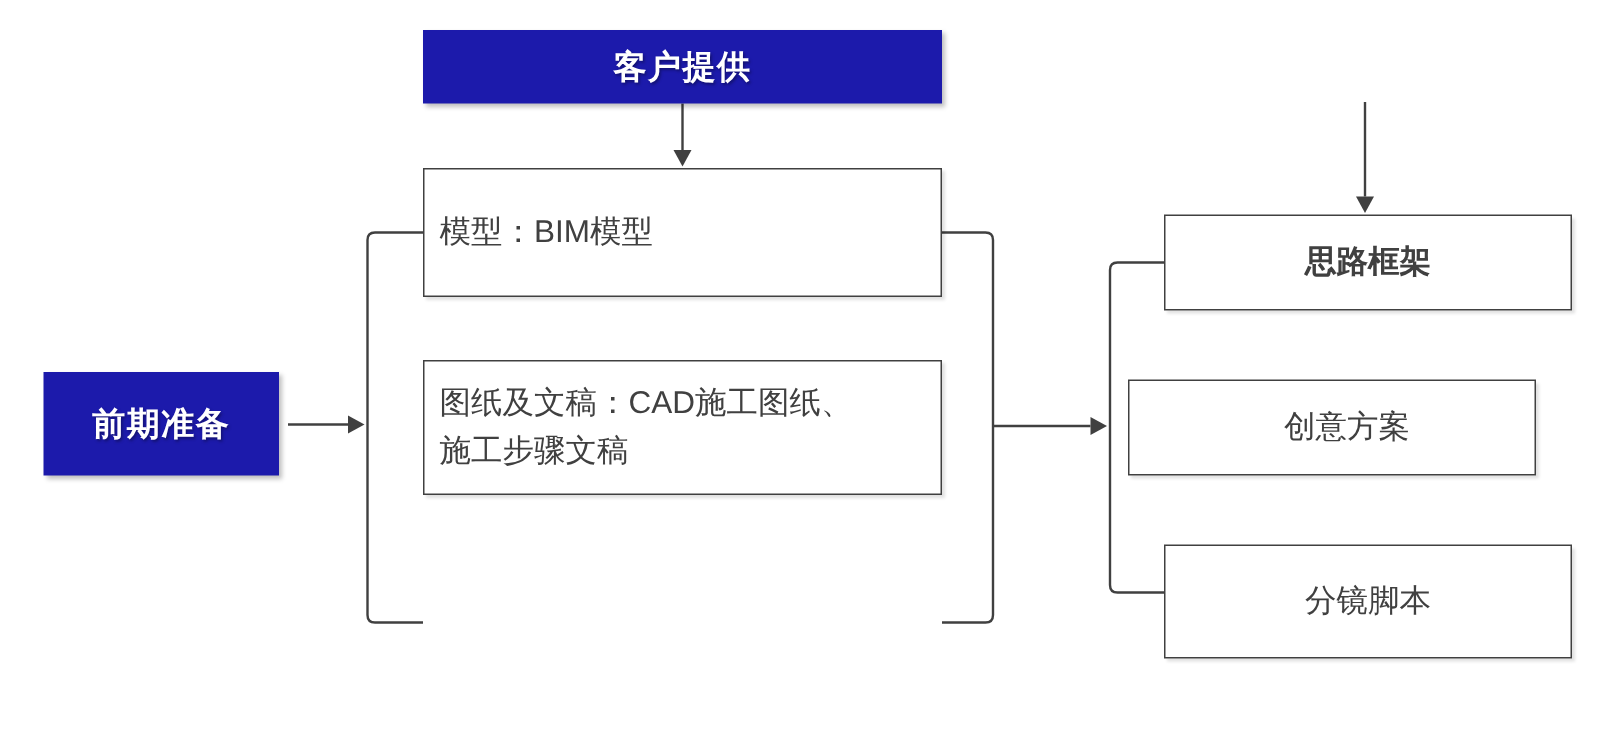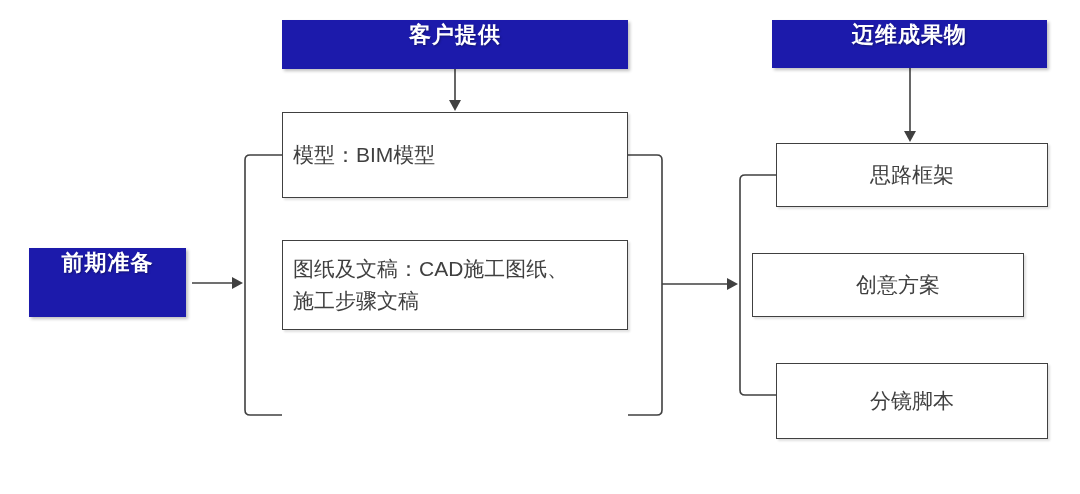--- a/index.html
+++ b/index.html
@@ -30,20 +30,21 @@
     stroke-width: 1.6;
     fill: none;
   }
   .arrowhead { fill: var(--line); stroke: none; }
   .blue-box {
     position: absolute;
     background: var(--accent-blue);
     color: #ffffff;
     font-weight: bold;
     display: flex;
+    align-items: center;
     justify-content: center;
     font-size: 22px;
     letter-spacing: 1px;
     box-shadow: 2px 2px 3px rgba(0,0,0,0.25);
     text-shadow: 1px 1px 2px rgba(0,0,0,0.35);
   }
   .white-box {
     position: absolute;
     background: #ffffff;
     border: 1.5px solid var(--line);
@@ -58,21 +59,21 @@
   .white-box.left-align { justify-content: flex-start; padding: 6px 8px 6px 10px; text-align: left; }
   .white-box.center-align { justify-content: center; text-align: center; }
 
   
   .box-stage-prep        { left: 29px;  top: 248px; width: 157px; height: 69px; }
   .box-header-client     { left: 282px; top: 20px;  width: 346px; height: 49px; }
   .box-header-deliver    { left: 772px; top: 20px;  width: 275px; height: 48px; }
   .box-client-1          { left: 282px; top: 112px; width: 346px; height: 86px; }
   .box-client-2          { left: 282px; top: 240px; width: 346px; height: 90px; }
   .box-client-3          { left: 282px; top: 368px; width: 346px; height: 97px; }
-  .box-deliver-1         { left: 776px; top: 143px; width: 272px; height: 64px; }
+  .box-deliver-1         { left: 776px; top: 143px; width: 272px; height: 64px; font-weight: bold; }
   .box-deliver-2         { left: 752px; top: 253px; width: 272px; height: 64px; padding-left: 20px; }
   .box-deliver-3         { left: 776px; top: 363px; width: 272px; height: 76px; }
 </style>
 </head>
 <body>
 
 <div class="stage">
 
   <svg class="connector-layer" width="1080" height="494" viewBox="0 0 1080 494" xmlns="http://www.w3.org/2000/svg">
 
@@ -96,23 +97,20 @@
   </svg>
 
   <div class="blue-box box-stage-prep">
     <span>前期准备</span>
   </div>
 
   <div class="blue-box box-header-client">
     <span>客户提供</span>
   </div>
 
-  <div class="blue-box box-header-deliver">
-    <span>迈维成果物</span>
-  </div>
 
   <div class="white-box left-align box-client-2">
     <span>图纸及文稿：CAD施工图纸、
 施工步骤文稿</span>
   </div>
 
   <div class="white-box left-align box-client-1">
     <span>模型：BIM模型</span>
   </div>
 

